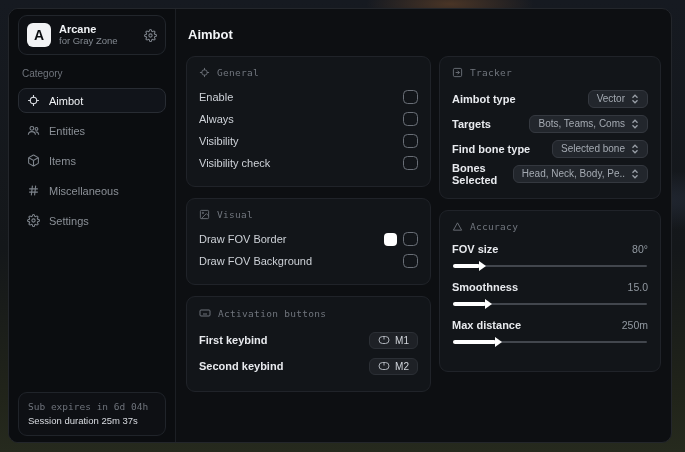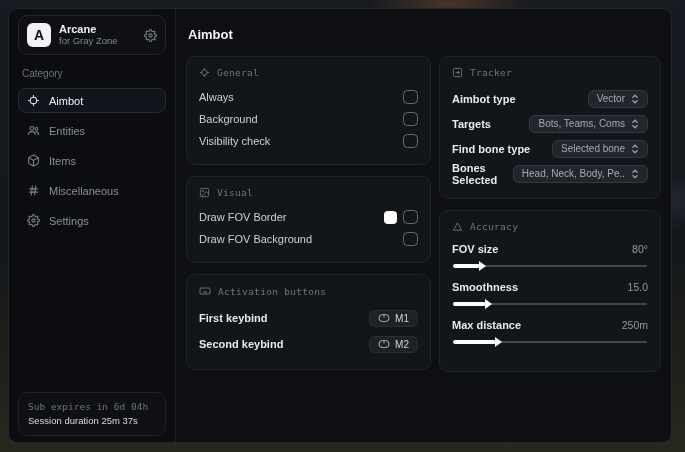--- a/index.html
+++ b/index.html
@@ -179,25 +179,29 @@
                     <circle cx="12" cy="12" r="6"></circle>
                     <line x1="12" y1="2" x2="12" y2="7"></line>
                     <line x1="12" y1="17" x2="12" y2="22"></line>
                     <line x1="2" y1="12" x2="7" y2="12"></line>
                     <line x1="17" y1="12" x2="22" y2="12"></line>
                   </svg>
               </span>
               <span>General</span>
             </div>
             <div class="row">
+              <span class="row-label">Enable</span>
+              <span class="checkbox"></span>
+            </div>
+            <div class="row">
               <span class="row-label">Always</span>
               <span class="checkbox"></span>
             </div>
             <div class="row">
-              <span class="row-label">Background</span>
+              <span class="row-label">Visibility</span>
               <span class="checkbox"></span>
             </div>
             <div class="row">
               <span class="row-label">Visibility check</span>
               <span class="checkbox"></span>
             </div>
           </section>
 
           <section class="card">
             <div class="card-head">

